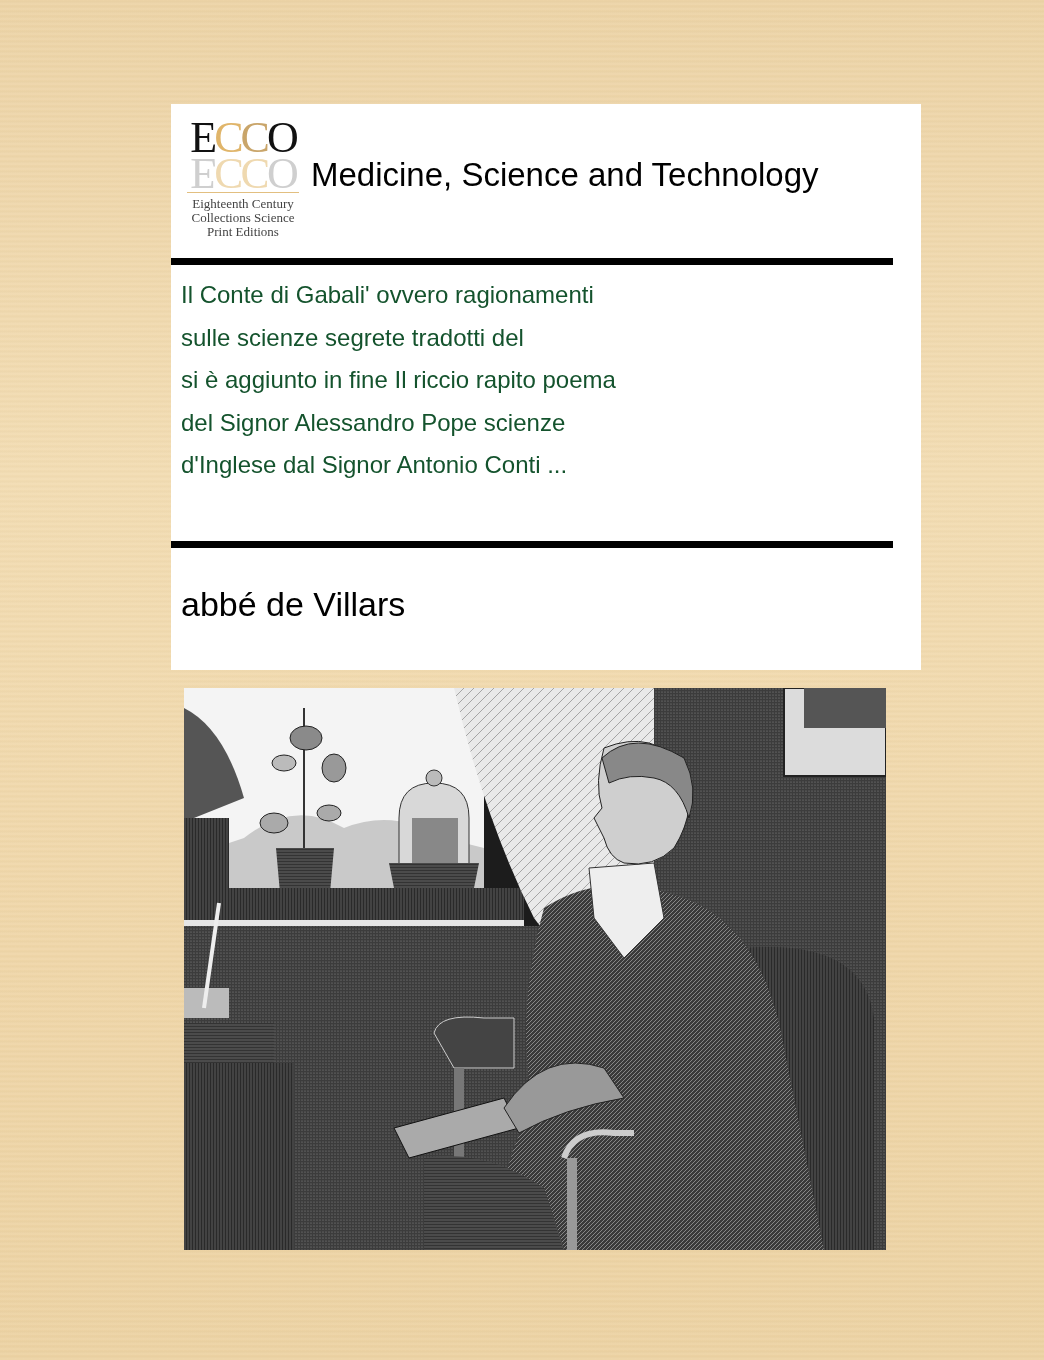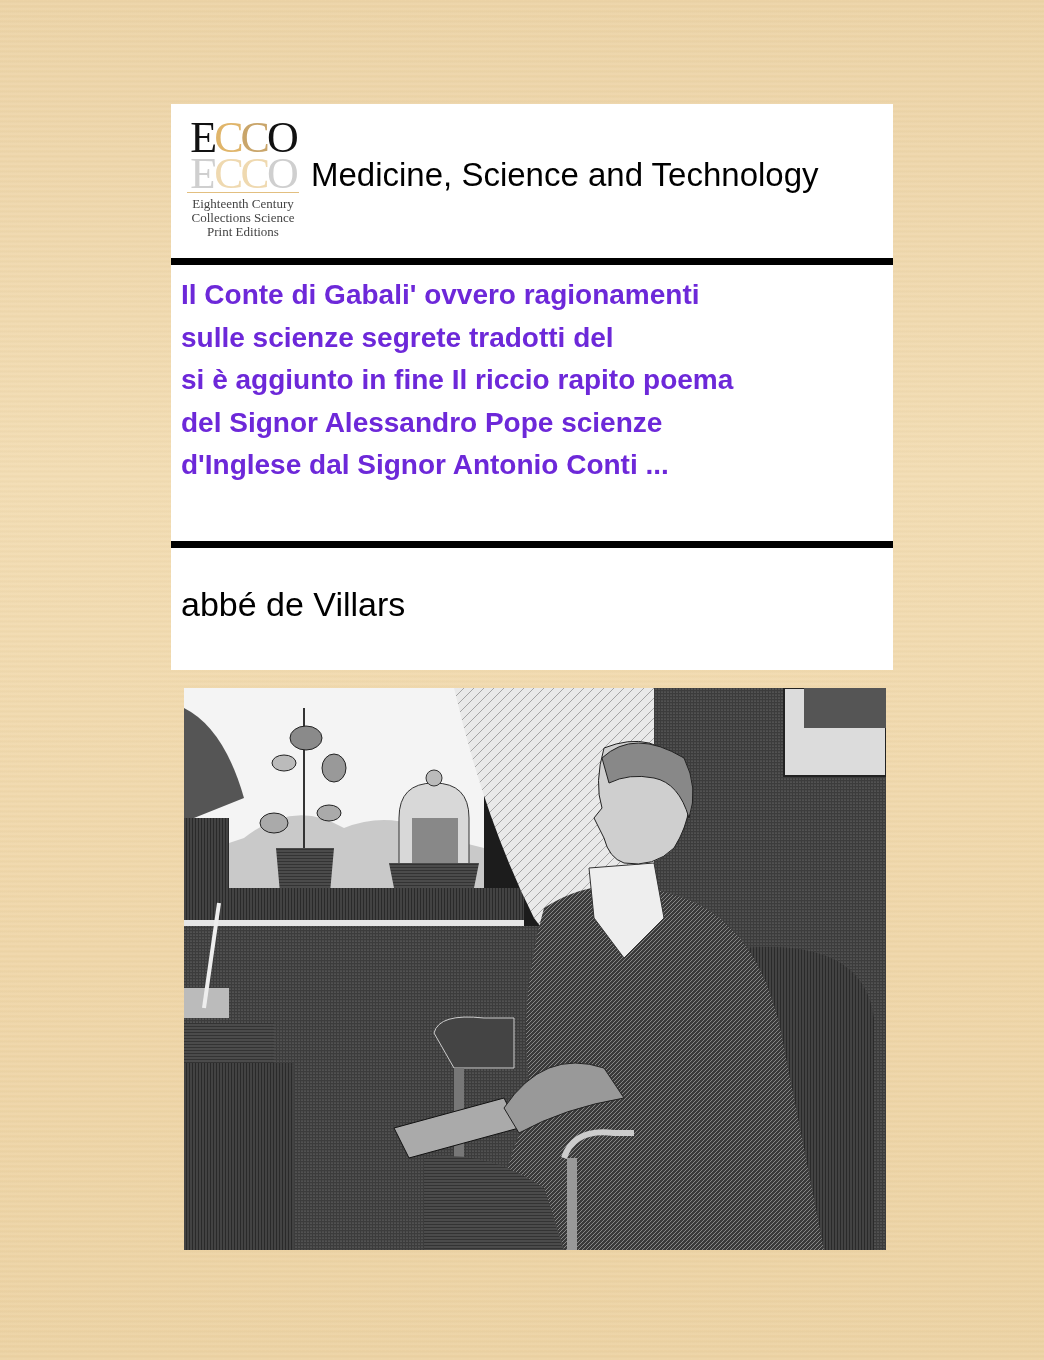--- a/index.html
+++ b/index.html
@@ -8,20 +8,21 @@
     background: linear-gradient(180deg, #ecd3a6 0%, #f2dcb2 35%, #efd6a8 70%, #ecd2a3 100%);
     font-family: "Liberation Sans", sans-serif;
   }
   .texture {
     position: absolute; inset: 0;
     background-image: repeating-linear-gradient(0deg, rgba(255,255,255,0.06) 0px, rgba(255,255,255,0.06) 2px, rgba(0,0,0,0.015) 3px, rgba(0,0,0,0) 5px);
   }
   .panel {
     position: absolute; left: 171px; top: 104px; width: 722px; height: 566px;
     background: #ffffff;
+    padding-left: 28px;
   }
   .logo {
     position: absolute; left: 16px; top: 14px; width: 112px; height: 130px;
     text-align: center;
   }
   .logo-top {
     font-family: "Liberation Serif", serif; font-size: 44px; line-height: 40px;
     letter-spacing: -3px; color: #111;
   }
   .logo-top .c1 { color: #e0b56a; }
@@ -38,21 +39,21 @@
   .series {
     position: absolute; left: 140px; top: 52px; font-size: 33px; color: #000; white-space: nowrap;
   }
   .rule {
     position: absolute; left: 0; width: 722px; height: 7px; background: #000;
   }
   .rule.r1 { top: 154px; }
   .rule.r2 { top: 437px; }
   .title {
     position: absolute; left: 10px; top: 170px; width: 710px;
-    font-size: 28px; line-height: 42.5px; color: #6d28d9; font-weight: bold;
+    font-size: 24px; line-height: 42.5px; color: #14532d;
   }
   .title div { white-space: nowrap; }
   .author {
     position: absolute; left: 10px; top: 481px; font-size: 34px; color: #000; white-space: nowrap;
   }
   .illustration {
     position: absolute; left: 184px; top: 688px; width: 702px; height: 562px;
     background: #1c1c1c; overflow: hidden;
   }
   .illustration svg { display: block; }

